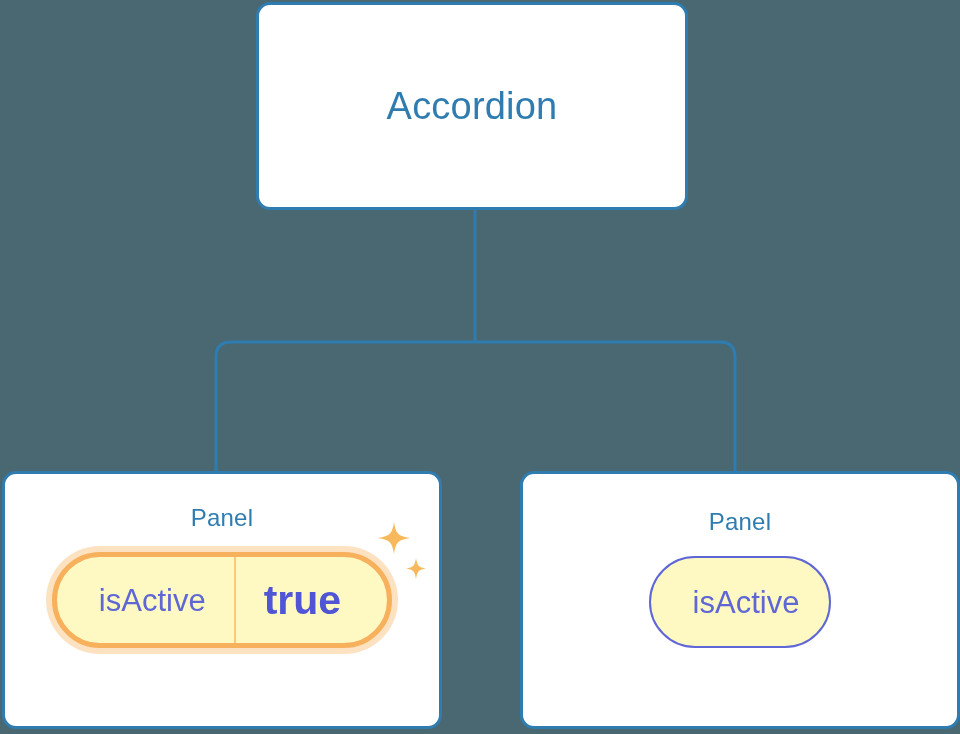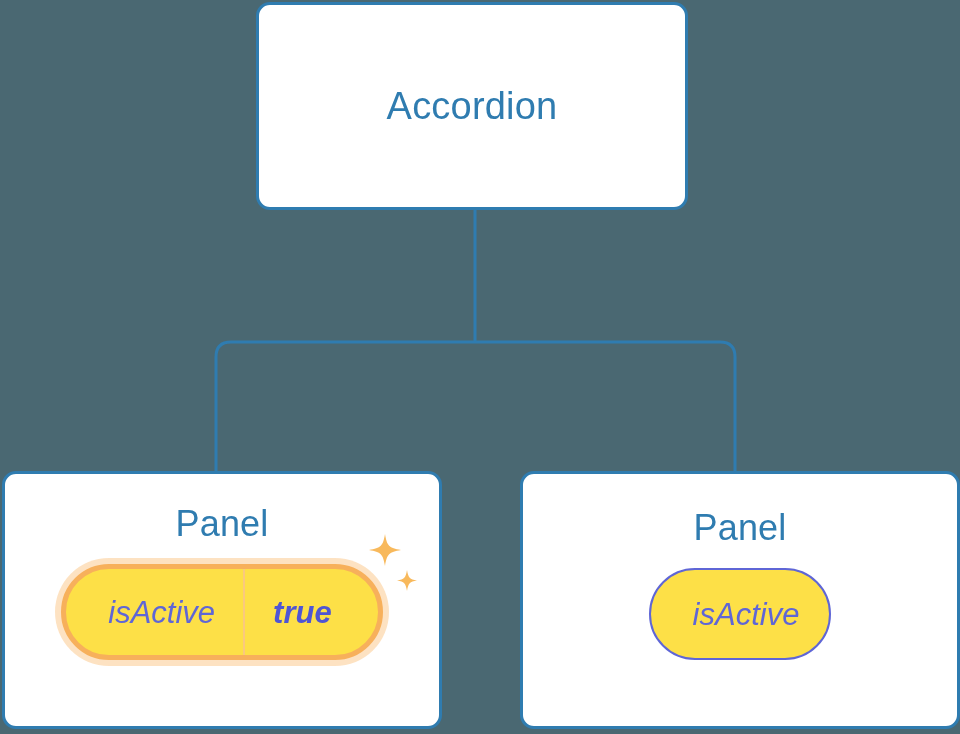--- a/index.html
+++ b/index.html
@@ -61,37 +61,36 @@
   }
 
   .node-title {
     color: #2f7cb0;
     font-size: 38px;
     line-height: 1;
     letter-spacing: 0.2px;
     white-space: nowrap;
   }
   .node-title.small {
-    font-size: 36px;
+    font-size: 24px;
   }
 
   
   .pill-wrap {
     position: relative;
     margin-top: 22px;
     display: inline-flex;
   }
   .pill {
     display: inline-flex;
     align-items: stretch;
     border-radius: 999px;
     box-sizing: border-box;
     overflow: hidden;
-    background: #fde047;
-    font-style: italic;
+    background: #fef9c3;
   }
   .pill-key, .pill-val {
     display: flex;
     align-items: center;
     justify-content: center;
     white-space: nowrap;
     line-height: 1;
   }
 
   
@@ -117,21 +116,21 @@
     height: 96px;
     box-shadow: 0 0 0 6px rgba(250, 190, 120, 0.45);
   }
   .pill-highlight .pill-key {
     color: #5f66d6;
     font-size: 31px;
     padding: 0 28px 0 42px;
   }
   .pill-highlight .pill-val {
     color: #4f55d4;
-    font-size: 31px;
+    font-size: 41px;
     font-weight: bold;
     padding: 0 46px 0 28px;
     border-left: 2px solid #fac97e;
   }
 
   
   .sparkles {
     position: absolute;
     right: -44px;
     top: -32px;

